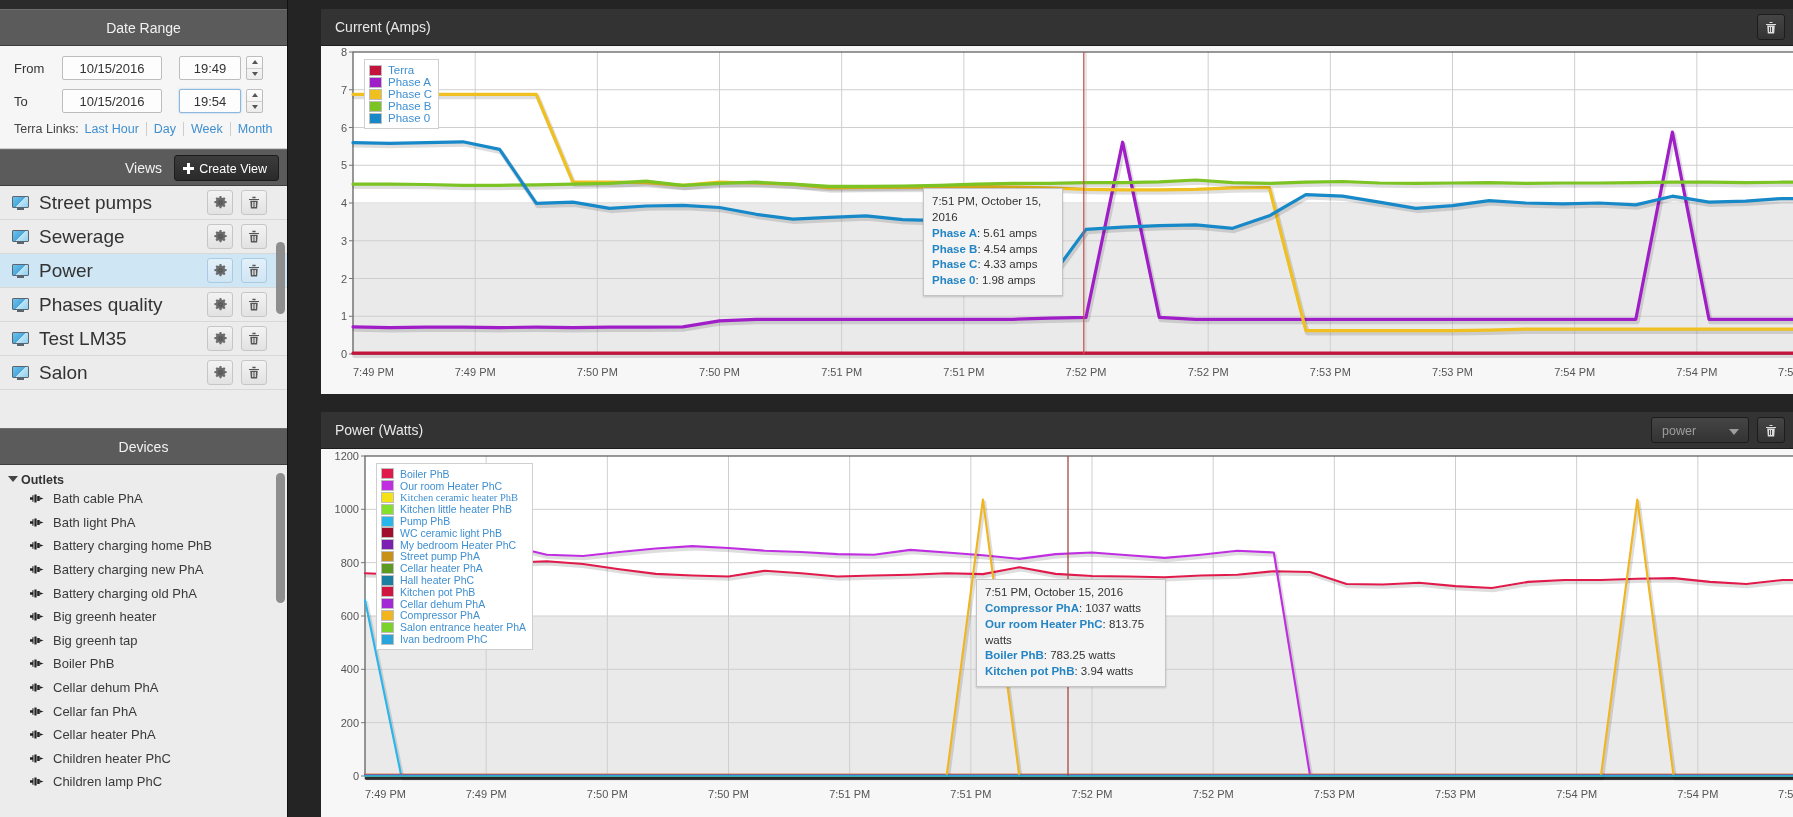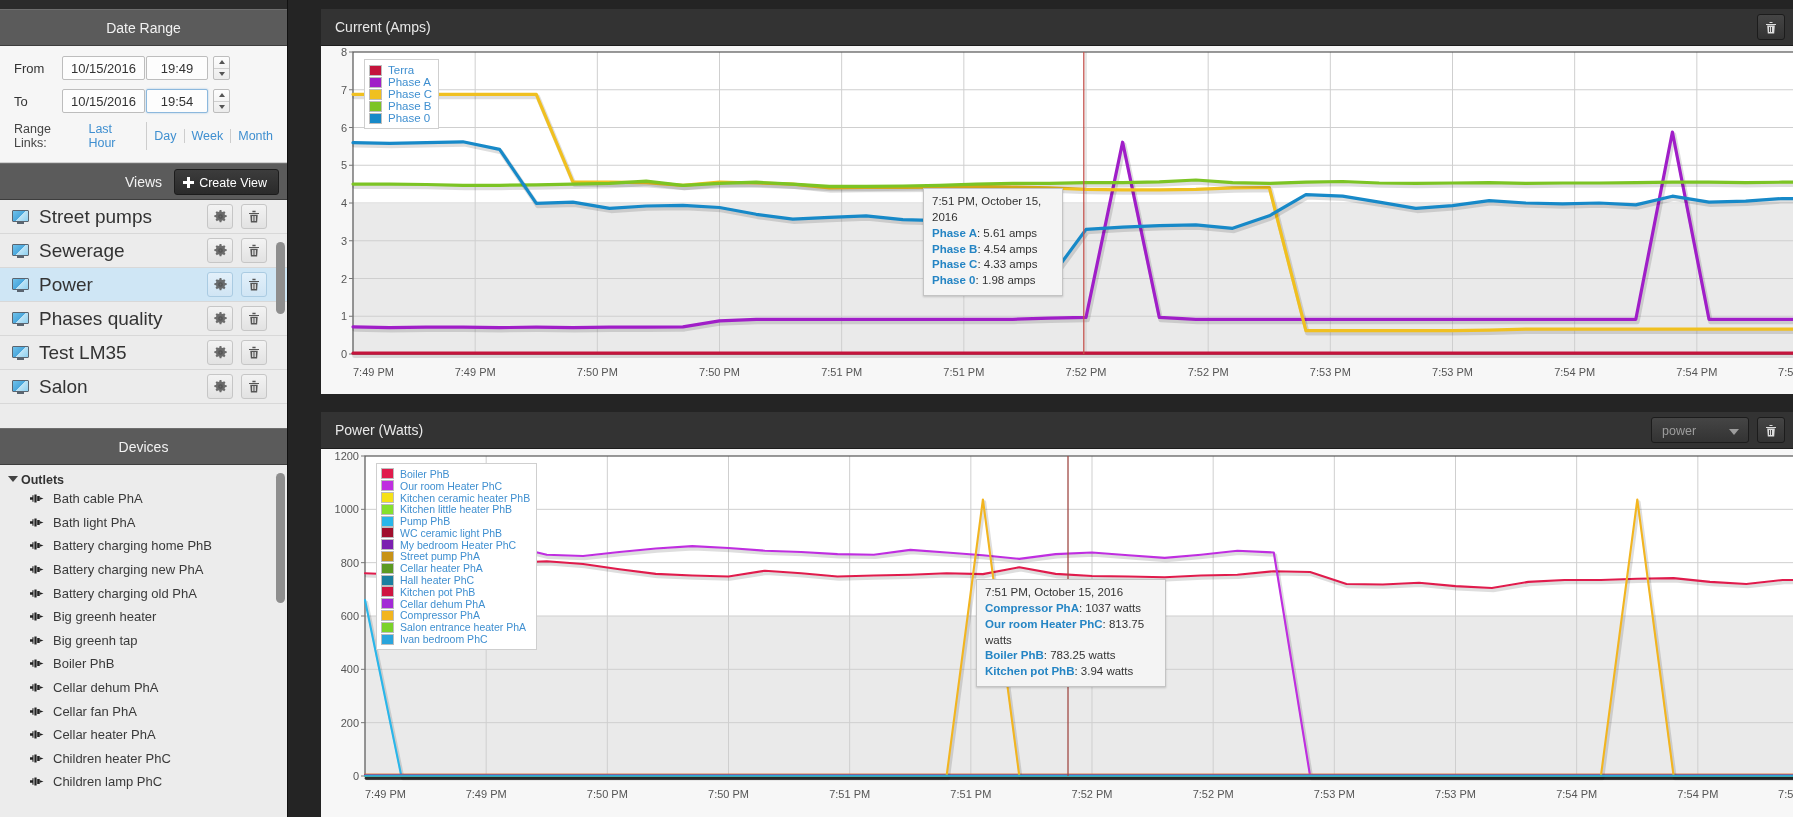--- a/index.html
+++ b/index.html
@@ -25,21 +25,21 @@
 
   
   .daterange { background:#f6f6f6; padding:10px 14px 12px 14px; border-bottom:1px solid #cfcfcf; }
   .dr-row { display:flex; align-items:center; margin-bottom:9px; }
   .dr-label { width:48px; font-size:13px; color:#333; }
   .inp {
     height:24px; border:1px solid #bdbdbd; background:#fdfdfd; border-radius:2px;
     font-family:"Liberation Sans",sans-serif; font-size:13px; color:#333;
     text-align:center; outline:none;
   }
-  .inp.date { width:83px; margin-right:1px; }
+  .inp.date { width:100px; margin-right:17px; }
   .inp.time { width:62px; margin-right:5px; }
   .inp.focused { border-color:#8cb8dd; box-shadow:0 0 2px rgba(100,160,210,.6); }
   .sel { background:#bcd9ef; }
   .spin { width:17px; height:24px; display:flex; flex-direction:column;
     border:1px solid #bdbdbd; border-radius:2px; background:linear-gradient(#fdfdfd,#ececec); }
   .spin div { flex:1; position:relative; }
   .spin div:first-child { border-bottom:1px solid #cfcfcf; }
   .spin div::after {
     content:""; position:absolute; left:50%; top:50%; transform:translate(-50%,-50%);
     border-left:3px solid transparent; border-right:3px solid transparent;
@@ -157,21 +157,21 @@
       <div class="dr-row">
         <div class="dr-label">To</div>
         <input class="inp date" value="10/15/2016" style="">
         <input class="inp time focused" value="19:54" style="">
         <div class="spin">
             <div></div>
             <div></div>
           </div>
       </div>
       <div class="quick">
-        <span class="ql-label">Range Links:</span>
+        <span class="ql-label">Terra Links:</span>
         <a href="#">Last Hour</a>
         <a href="#">Day</a>
         <a href="#">Week</a>
         <a href="#">Month</a>
       </div>
     </div>
 
     <div class="panel-head views-head">
       <span>Views</span>
       <div class="btn-create">
@@ -641,21 +641,21 @@
         </svg>
         <div class="legendbox" id="pow-legend" style="left:55px;top:14px;">
             <div class="lrow" style="height: 11.8px;">
               <span class="sw" style="background:#e01b4c"></span>
               <span class="ltxt" style="font-size:10.5px">Boiler PhB</span>
             </div>
             <div class="lrow" style="height: 11.8px;">
               <span class="sw" style="background:#bf2ee0"></span>
               <span class="ltxt" style="font-size:10.5px">Our room Heater PhC</span>
             </div>
-            <div class="lrow" style="height: 11.8px;">
+            <div class="lrow" style="height: 11.8px; font-family: Liberation Serif, serif;">
               <span class="sw" style="background:#f5e118"></span>
               <span class="ltxt" style="font-size:10.5px">Kitchen ceramic heater PhB</span>
             </div>
             <div class="lrow" style="height: 11.8px;">
               <span class="sw" style="background:#85e02e"></span>
               <span class="ltxt" style="font-size:10.5px">Kitchen little heater PhB</span>
             </div>
             <div class="lrow" style="height: 11.8px;">
               <span class="sw" style="background:#29b6ea"></span>
               <span class="ltxt" style="font-size:10.5px">Pump PhB</span>

